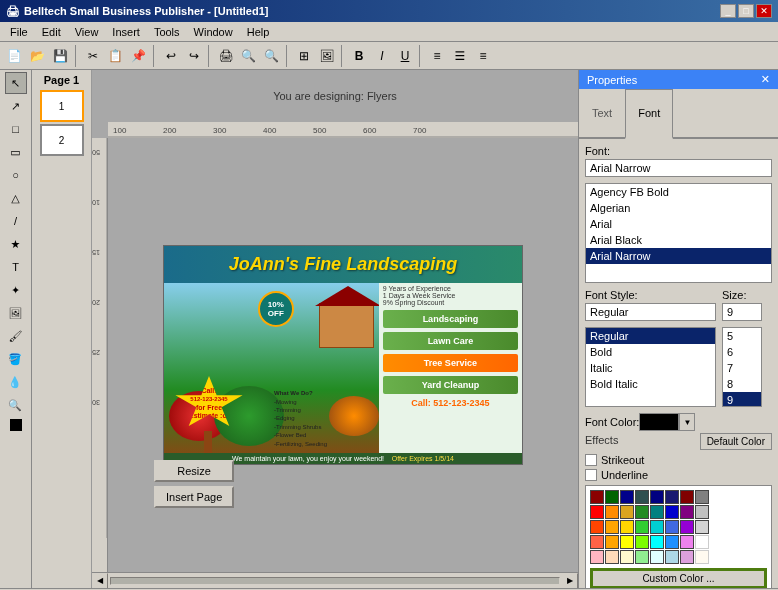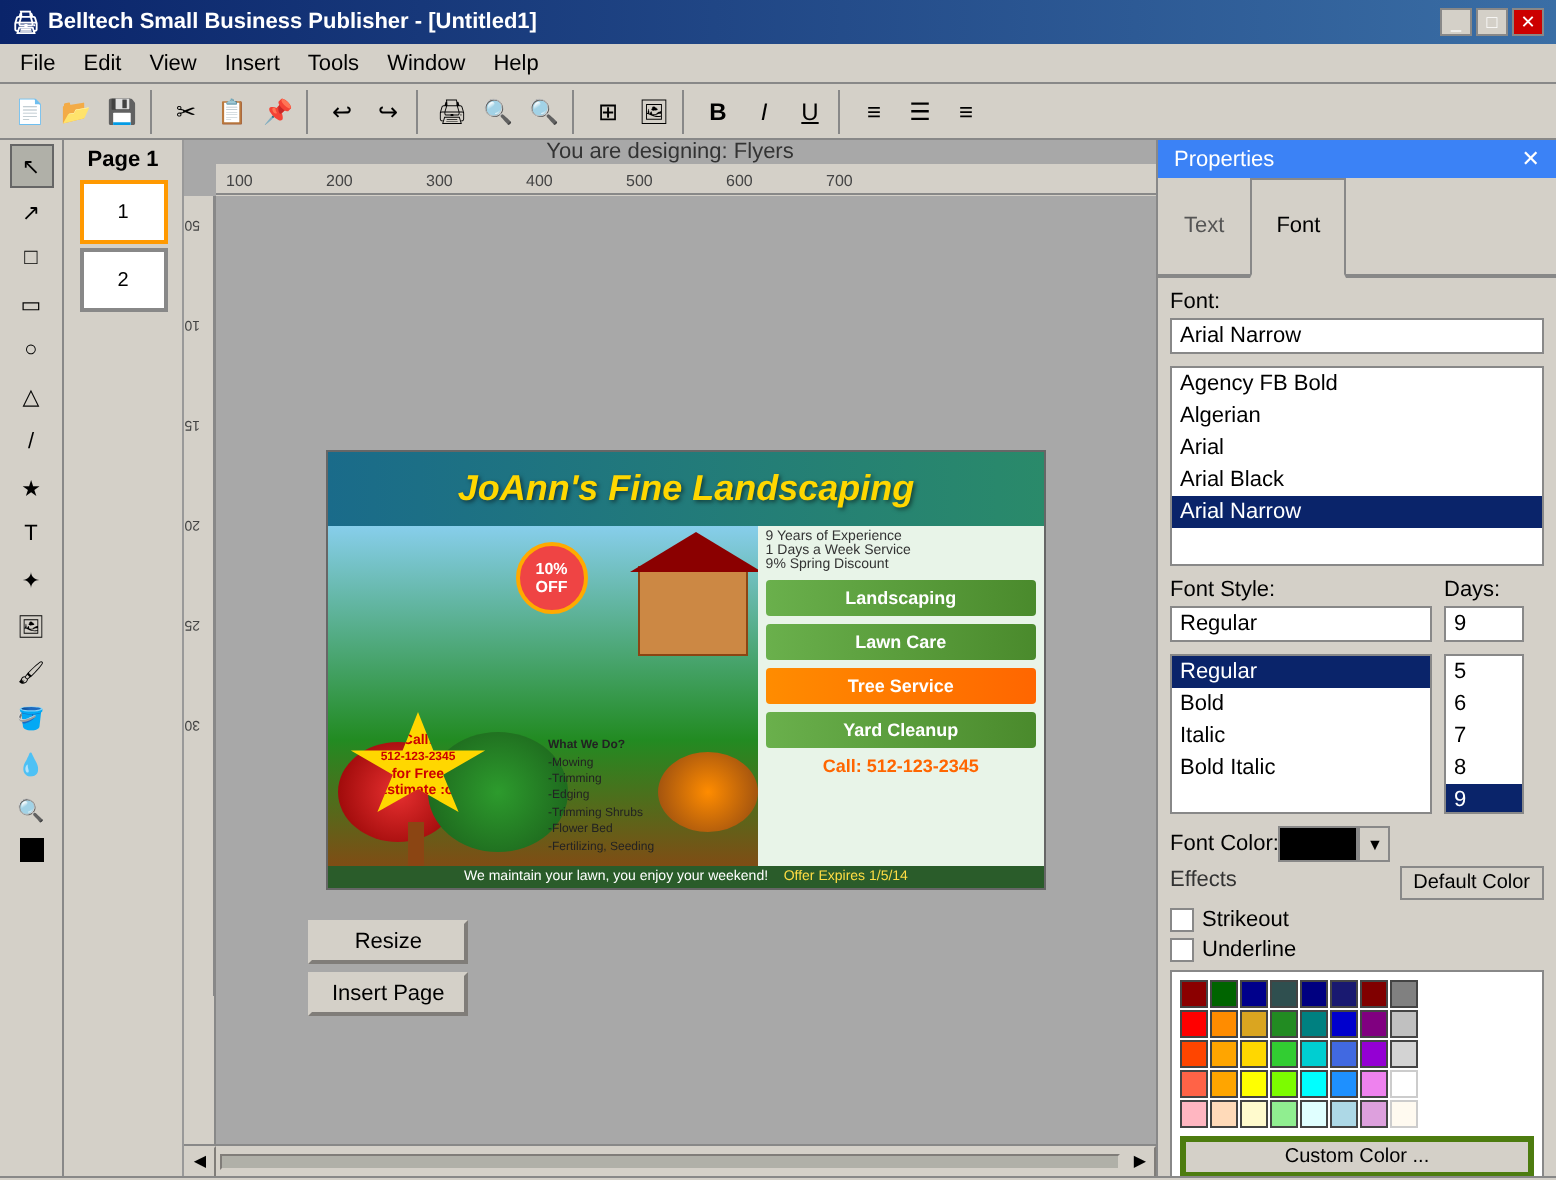--- a/index.html
+++ b/index.html
@@ -68,21 +68,21 @@
       font-size: 10px; cursor: pointer;
     }
     .page-thumb.inactive { border-color: #888; }
 
     
     #canvas-area {
       flex: 1; background: #a8a8a8; overflow: auto; position: relative;
       display: flex; flex-direction: column;
     }
     #design-label {
-      text-align: center; font-size: 11px; padding: 0; color: #333;
+      text-align: center; font-size: 11px; padding: 20px; color: #333;
     }
     #ruler-h {
       height: 16px; background: #d4d0c8; border-bottom: 1px solid #888;
       display: flex; align-items: center; margin-left: 16px;
     }
     #canvas-container {
       display: flex; flex: 1; overflow: hidden;
     }
     #ruler-v {
       width: 16px; background: #d4d0c8; border-right: 1px solid #888;
@@ -117,21 +117,21 @@
     #flyer-right { width: 40%; background: #e8f4e8; display: flex; flex-direction: column; }
     .flyer-btn {
       background: linear-gradient(to right, #6ab04c, #4a8a2c);
       color: white; font-size: 9px; font-weight: bold;
       padding: 4px 6px; margin: 2px 4px; text-align: center;
       border-radius: 2px; cursor: pointer;
     }
     .flyer-btn.selected { background: linear-gradient(to right, #ff8c00, #ff6600); }
     #flyer-badge {
       position: absolute; top: 8px; right: 85px;
-      width: 36px; height: 36px; background: #ef4444; border-radius: 50%;
+      width: 36px; height: 36px; background: #0f766e; border-radius: 50%;
       display: flex; align-items: center; justify-content: center;
       color: white; font-size: 8px; font-weight: bold; text-align: center;
       border: 2px solid #ffaa00; z-index: 5;
     }
     #flyer-starburst {
       position: absolute; bottom: 30px; left: 10px;
       width: 70px; height: 55px; background: #ffd700;
       clip-path: polygon(50% 0%, 61% 35%, 98% 35%, 68% 57%, 79% 91%, 50% 70%, 21% 91%, 32% 57%, 2% 35%, 39% 35%);
       display: flex; align-items: center; justify-content: center;
       font-size: 7px; font-weight: bold; color: #c00; text-align: center;
@@ -468,21 +468,21 @@
           <div class="prop-label">Font Style:</div>
           <input class="prop-input" type="text" value="Regular" style="width: 100%;">
           <div id="style-list-container">
             <div class="style-item selected">Regular</div>
             <div class="style-item">Bold</div>
             <div class="style-item">Italic</div>
             <div class="style-item">Bold Italic</div>
           </div>
         </div>
         <div style="width:50px;">
-          <div class="prop-label">Days:</div>
+          <div class="prop-label">Size:</div>
           <input class="prop-input" type="text" value="9" style="width: 40px;">
           <div id="size-list-container">
             <div class="size-item">5</div>
             <div class="size-item">6</div>
             <div class="size-item">7</div>
             <div class="size-item">8</div>
             <div class="size-item selected">9</div>
           </div>
         </div>
       </div>

